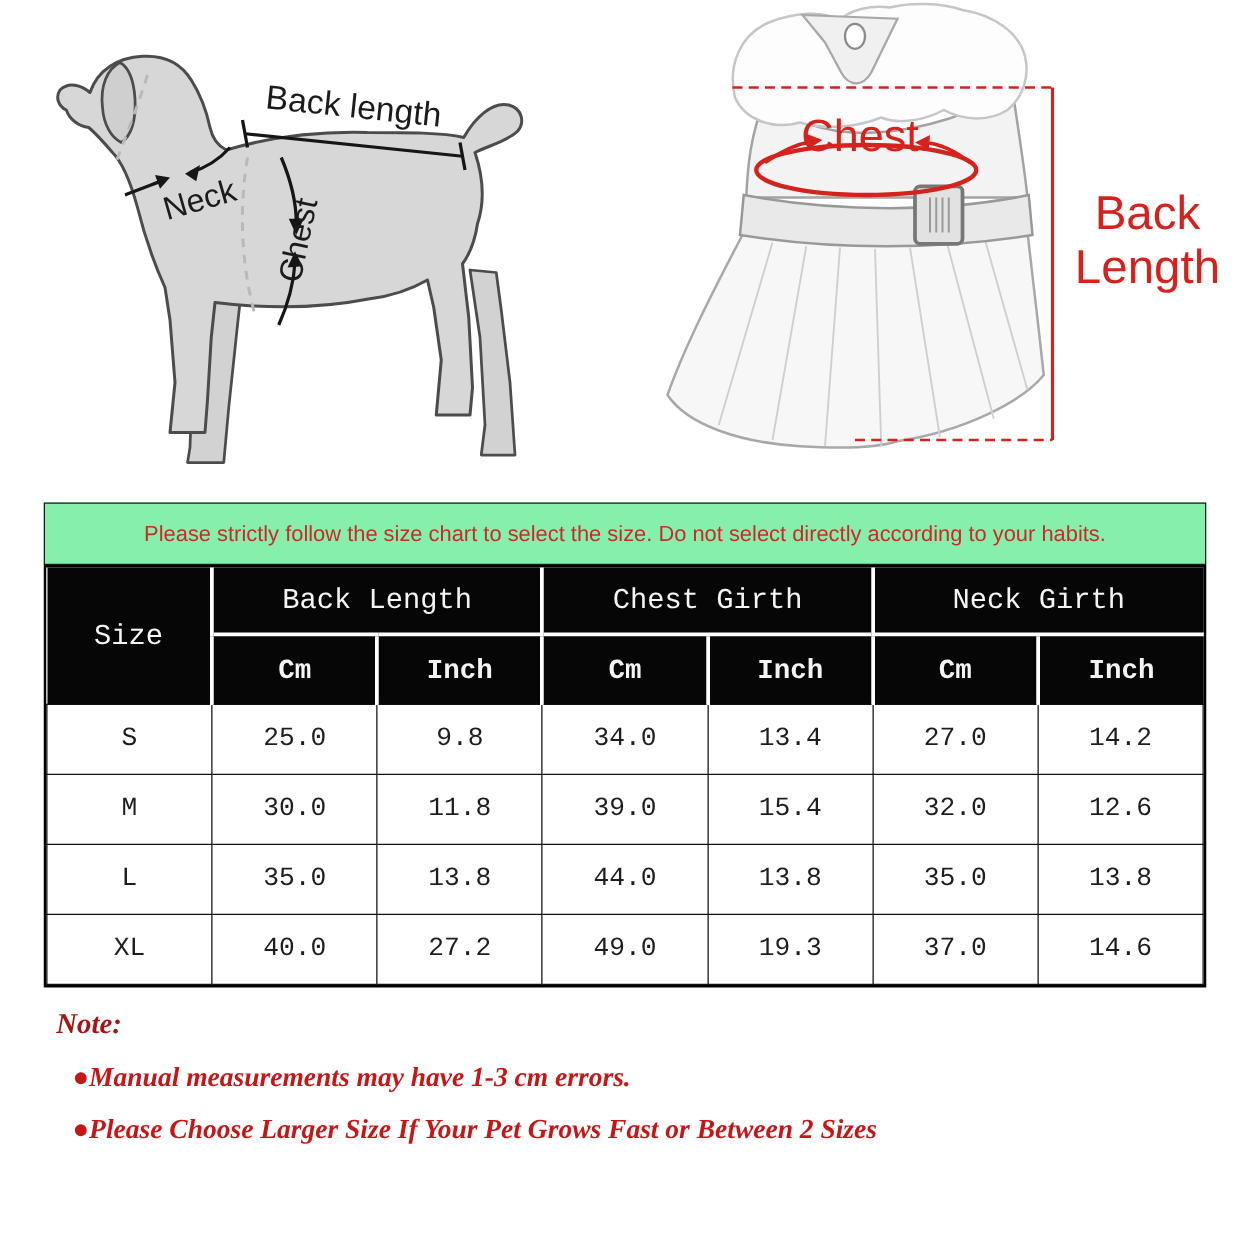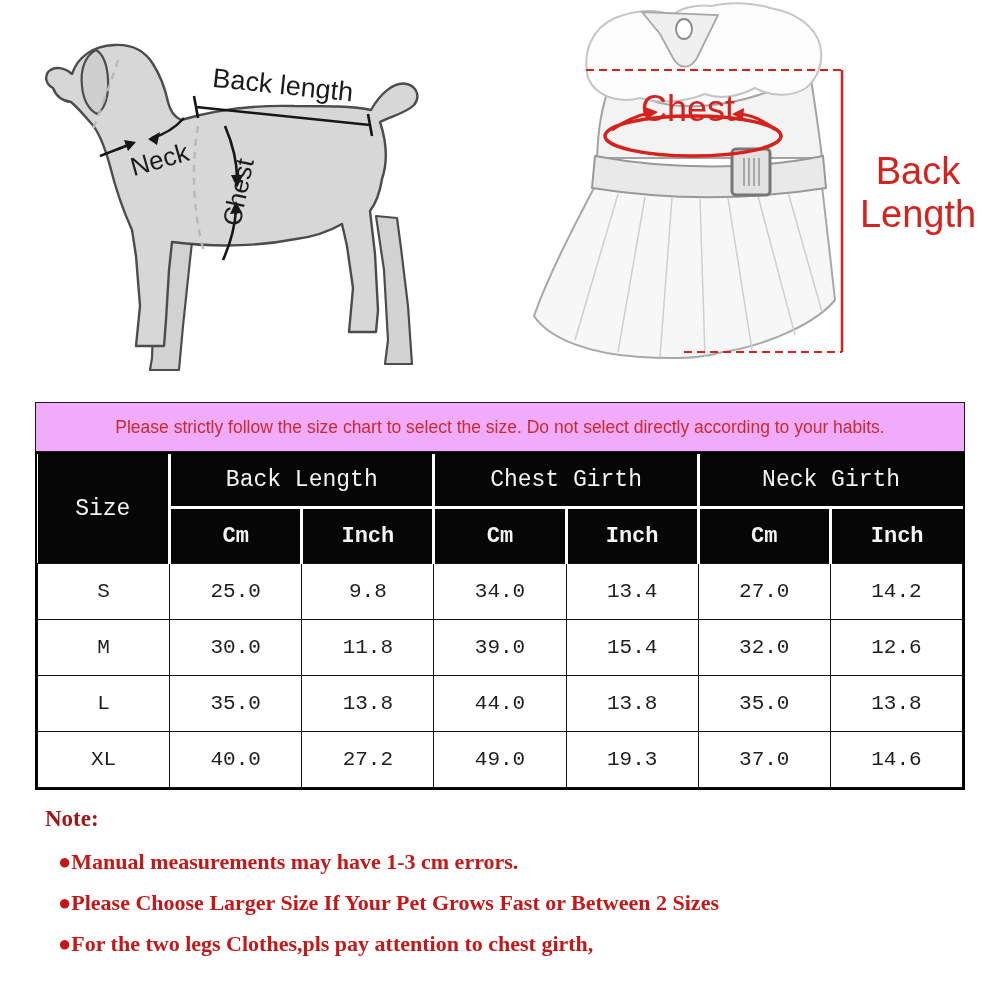--- a/index.html
+++ b/index.html
@@ -10,40 +10,40 @@
   
   .figures{position:relative;width:1000px;height:402px;}
   #dog-svg{position:absolute;left:32px;top:8px;}
   #dress-svg{position:absolute;left:500px;top:0;}
   .dress-backlength{
     position:absolute;left:846px;top:150px;width:144px;
     font-size:38px;line-height:1.12;color:#d6221c;text-align:center;
   }
   
   .banner{
-    margin:0 35px;height:48px;border:1px solid #1c1c1c;background:#f0abfc;
+    margin:0 35px;height:48px;border:1px solid #1c1c1c;background:#86efac;
     display:flex;align-items:center;justify-content:center;
   }
   .banner span{color:#cc2a2a;font-size:17.5px;}
   
   .table-wrap{margin:0 35px;border:2px solid #000;}
   table{width:100%;border-collapse:collapse;table-layout:fixed;
         font-family:"Liberation Mono",monospace;}
   th{background:#060606;color:#f4f4f4;font-weight:normal;font-size:23px;}
   tr.group-row th{height:50px;}
   tr.unit-row th{height:52px;font-size:22px;}
   th.sep{border-left:3px solid #ffffff;}
   tr.unit-row th{border-top:3px solid #ffffff;font-weight:bold;}
   th.size-th{border-top:none;}
   td{
     border:1px solid #111;height:53px;text-align:center;
     font-size:21px;color:#1e1e1e;background:#fff;
   }
   
-  .notes{margin:16px 0 0 45px;font-family:"Liberation Serif",serif;font-weight:bold;}
+  .notes{margin:16px 0 0 45px;font-family:"Liberation Serif",serif;font-weight:bold;font-style:italic;}
   .note-title{color:#a31616;font-size:23px;margin-bottom:17px;}
   .note-line{color:#c51717;font-size:22px;margin-bottom:15px;margin-left:13px;}
   svg text{font-family:"Liberation Sans",sans-serif;}
 </style>
 </head>
 <body>
 
 <div class="figures">
 
   <svg id="dog-svg" width="455" height="392" viewBox="0 0 455 392">
@@ -203,14 +203,13 @@
     <td>14.6</td>
   </tr>
 </tbody>
     </table>
 </div>
 
 <div class="notes">
   <div class="note-title">Note:</div>
   <div class="note-line">●Manual measurements may have 1-3 cm errors.</div>
   <div class="note-line">●Please Choose Larger Size If Your Pet Grows Fast or Between 2 Sizes</div>
-  <div class="note-line">●For the two legs Clothes,pls pay attention to chest girth,</div>
 </div>
 
 </body></html>

